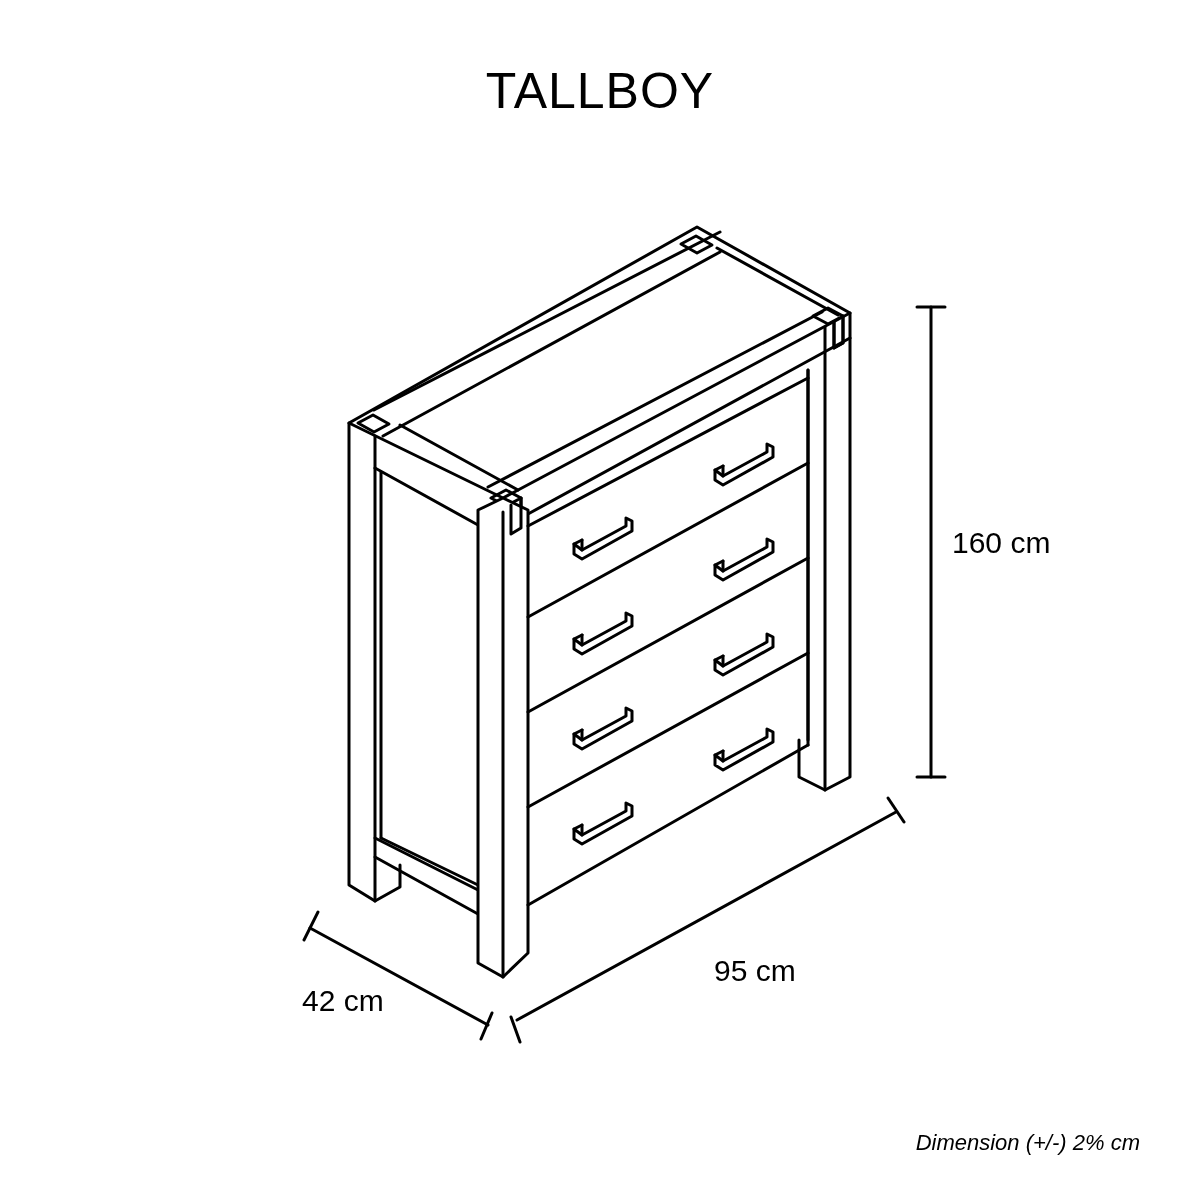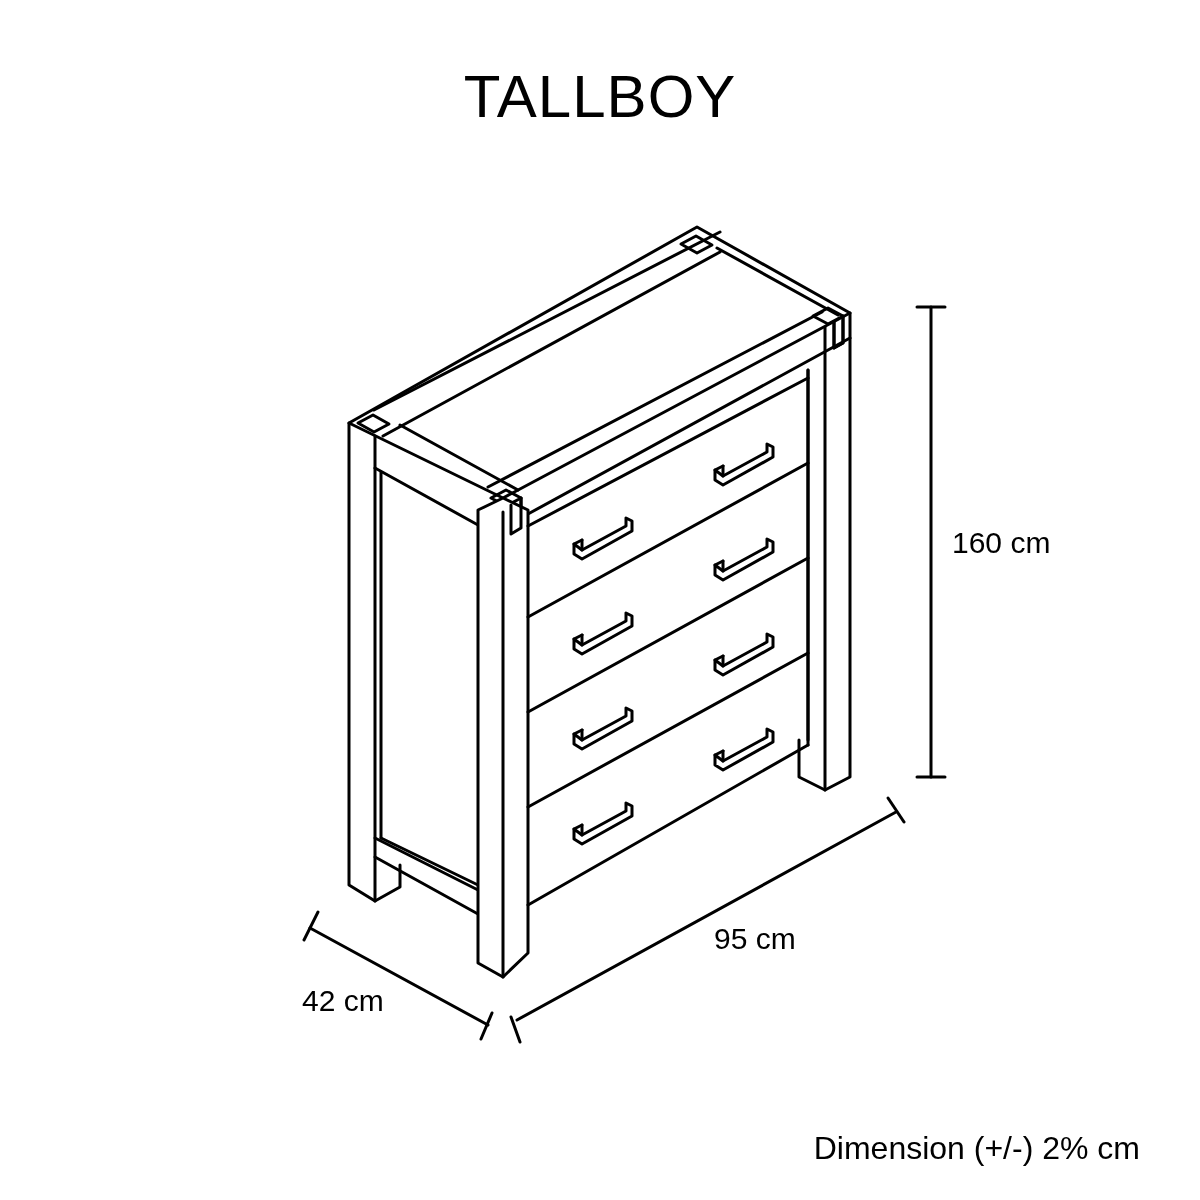--- a/index.html
+++ b/index.html
@@ -1,24 +1,24 @@
 <!DOCTYPE html>
 <html><head>
 <meta charset="utf-8">
 <style>
   html, body { margin: 0; padding: 0; background: #ffffff; }
   body { width: 1200px; height: 1200px; position: relative; overflow: hidden;
          font-family: "Liberation Sans", "DejaVu Sans", sans-serif; color: #000; }
   .title { position: absolute; left: 0; width: 1200px; top: 62px; text-align: center;
-           font-size: 60px; letter-spacing: 1px; }
+           font-size: 50px; letter-spacing: 1px; }
   .dim { position: absolute; font-size: 30px; white-space: nowrap; }
   .dim-height { left: 952px; top: 526px; }
-  .dim-width  { left: 714px; top: 922px; text-align: center; }
+  .dim-width  { left: 714px; top: 954px; text-align: center; }
   .dim-depth  { left: 302px; top: 984px; }
-  .note { position: absolute; right: 60px; top: 1130px; font-size: 32px; white-space: nowrap; }
+  .note { position: absolute; right: 60px; top: 1130px; font-size: 22px; white-space: nowrap; font-style: italic; }
   svg.drawing { position: absolute; left: 0; top: 0; }
   svg .ln { stroke: #000; stroke-width: 3; fill: none; stroke-linejoin: round; stroke-linecap: round; }
   svg .face { fill: #fff; stroke: #000; stroke-width: 3; stroke-linejoin: round; }
 </style>
 </head>
 <body>
 
 <div class="title">TALLBOY</div>
 
 <svg class="drawing" width="1200" height="1200" viewBox="0 0 1200 1200">

